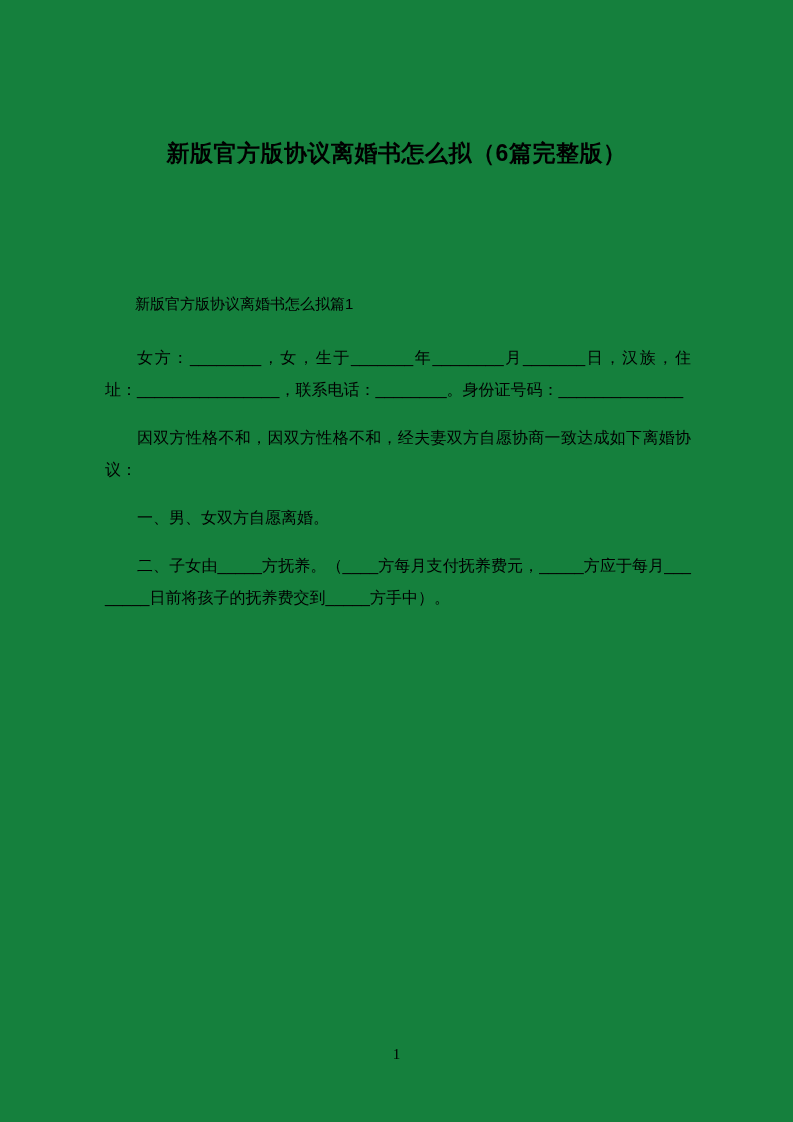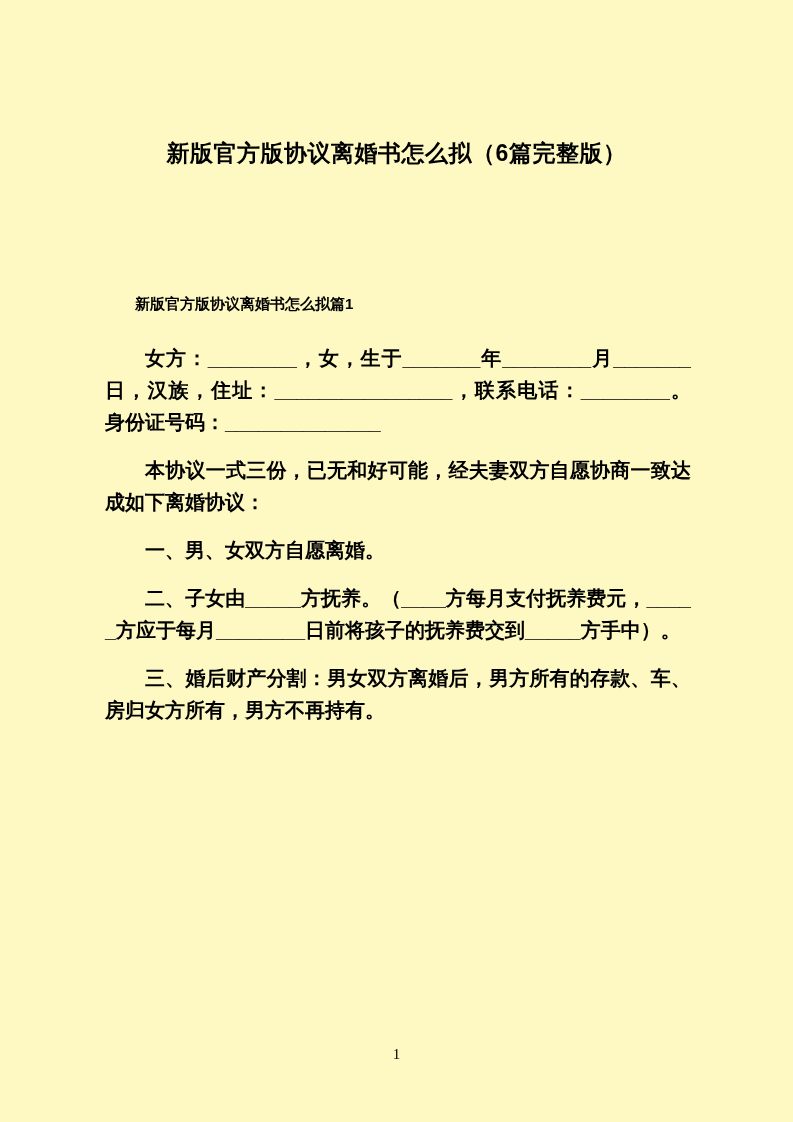--- a/index.html
+++ b/index.html
@@ -10,53 +10,53 @@
     position: relative;
     font-family: "Liberation Sans", sans-serif;
     color: #000000;
     overflow: hidden;
   }
   .page {
     position: absolute;
     top: 0; left: 0;
     width: 793px;
     height: 1122px;
-    background: #fef9c3;
+    background: #15803d;
   }
   .doc-title {
     position: absolute;
     top: 138px;
     left: 0;
     right: 0;
     text-align: center;
     font-size: 23px;
     font-weight: bold;
     letter-spacing: 0.5px;
   }
   .content {
     position: absolute;
     top: 288px;
     left: 105px;
     width: 586px;
   }
   .section-heading {
     font-size: 15px;
-    font-weight: bold;
+    font-weight: normal;
     text-indent: 2em;
     line-height: 32px;
     margin-bottom: 22px;
   }
   p.para {
-    font-size: 20px;
+    font-size: 16px;
     line-height: 32px;
     text-align: justify;
     text-indent: 2em;
     word-break: break-all;
     margin-bottom: 16px;
-    font-weight: 700;
+    font-weight: 400;
   }
   .page-number {
     position: absolute;
     top: 1046px;
     left: 0;
     right: 0;
     text-align: center;
     font-size: 15px;
     font-family: "Liberation Serif", serif;
   }
@@ -68,27 +68,26 @@
 
   <h1 class="doc-title">新版官方版协议离婚书怎么拟（6篇完整版）</h1>
 
   <div class="content">
 
     <h2 class="section-heading">新版官方版协议离婚书怎么拟篇1</h2>
 
     <p class="para">女方：________，女，生于_______年________月_______日，汉族，住址：________________，联系电话：________。身份证号码：______________</p>
 
 
-    <p class="para">本协议一式三份，已无和好可能，经夫妻双方自愿协商一致达成如下离婚协议：</p>
+    <p class="para">因双方性格不和，因双方性格不和，经夫妻双方自愿协商一致达成如下离婚协议：</p>
 
     <p class="para">一、男、女双方自愿离婚。</p>
 
     <p class="para">二、子女由_____方抚养。（____方每月支付抚养费元，_____方应于每月________日前将孩子的抚养费交到_____方手中）。</p>
 
-    <p class="para">三、婚后财产分割：男女双方离婚后，男方所有的存款、车、房归女方所有，男方不再持有。</p>
 
 
 
 
 
   </div>
 
   <div class="page-number">1</div>
 
 </div>

